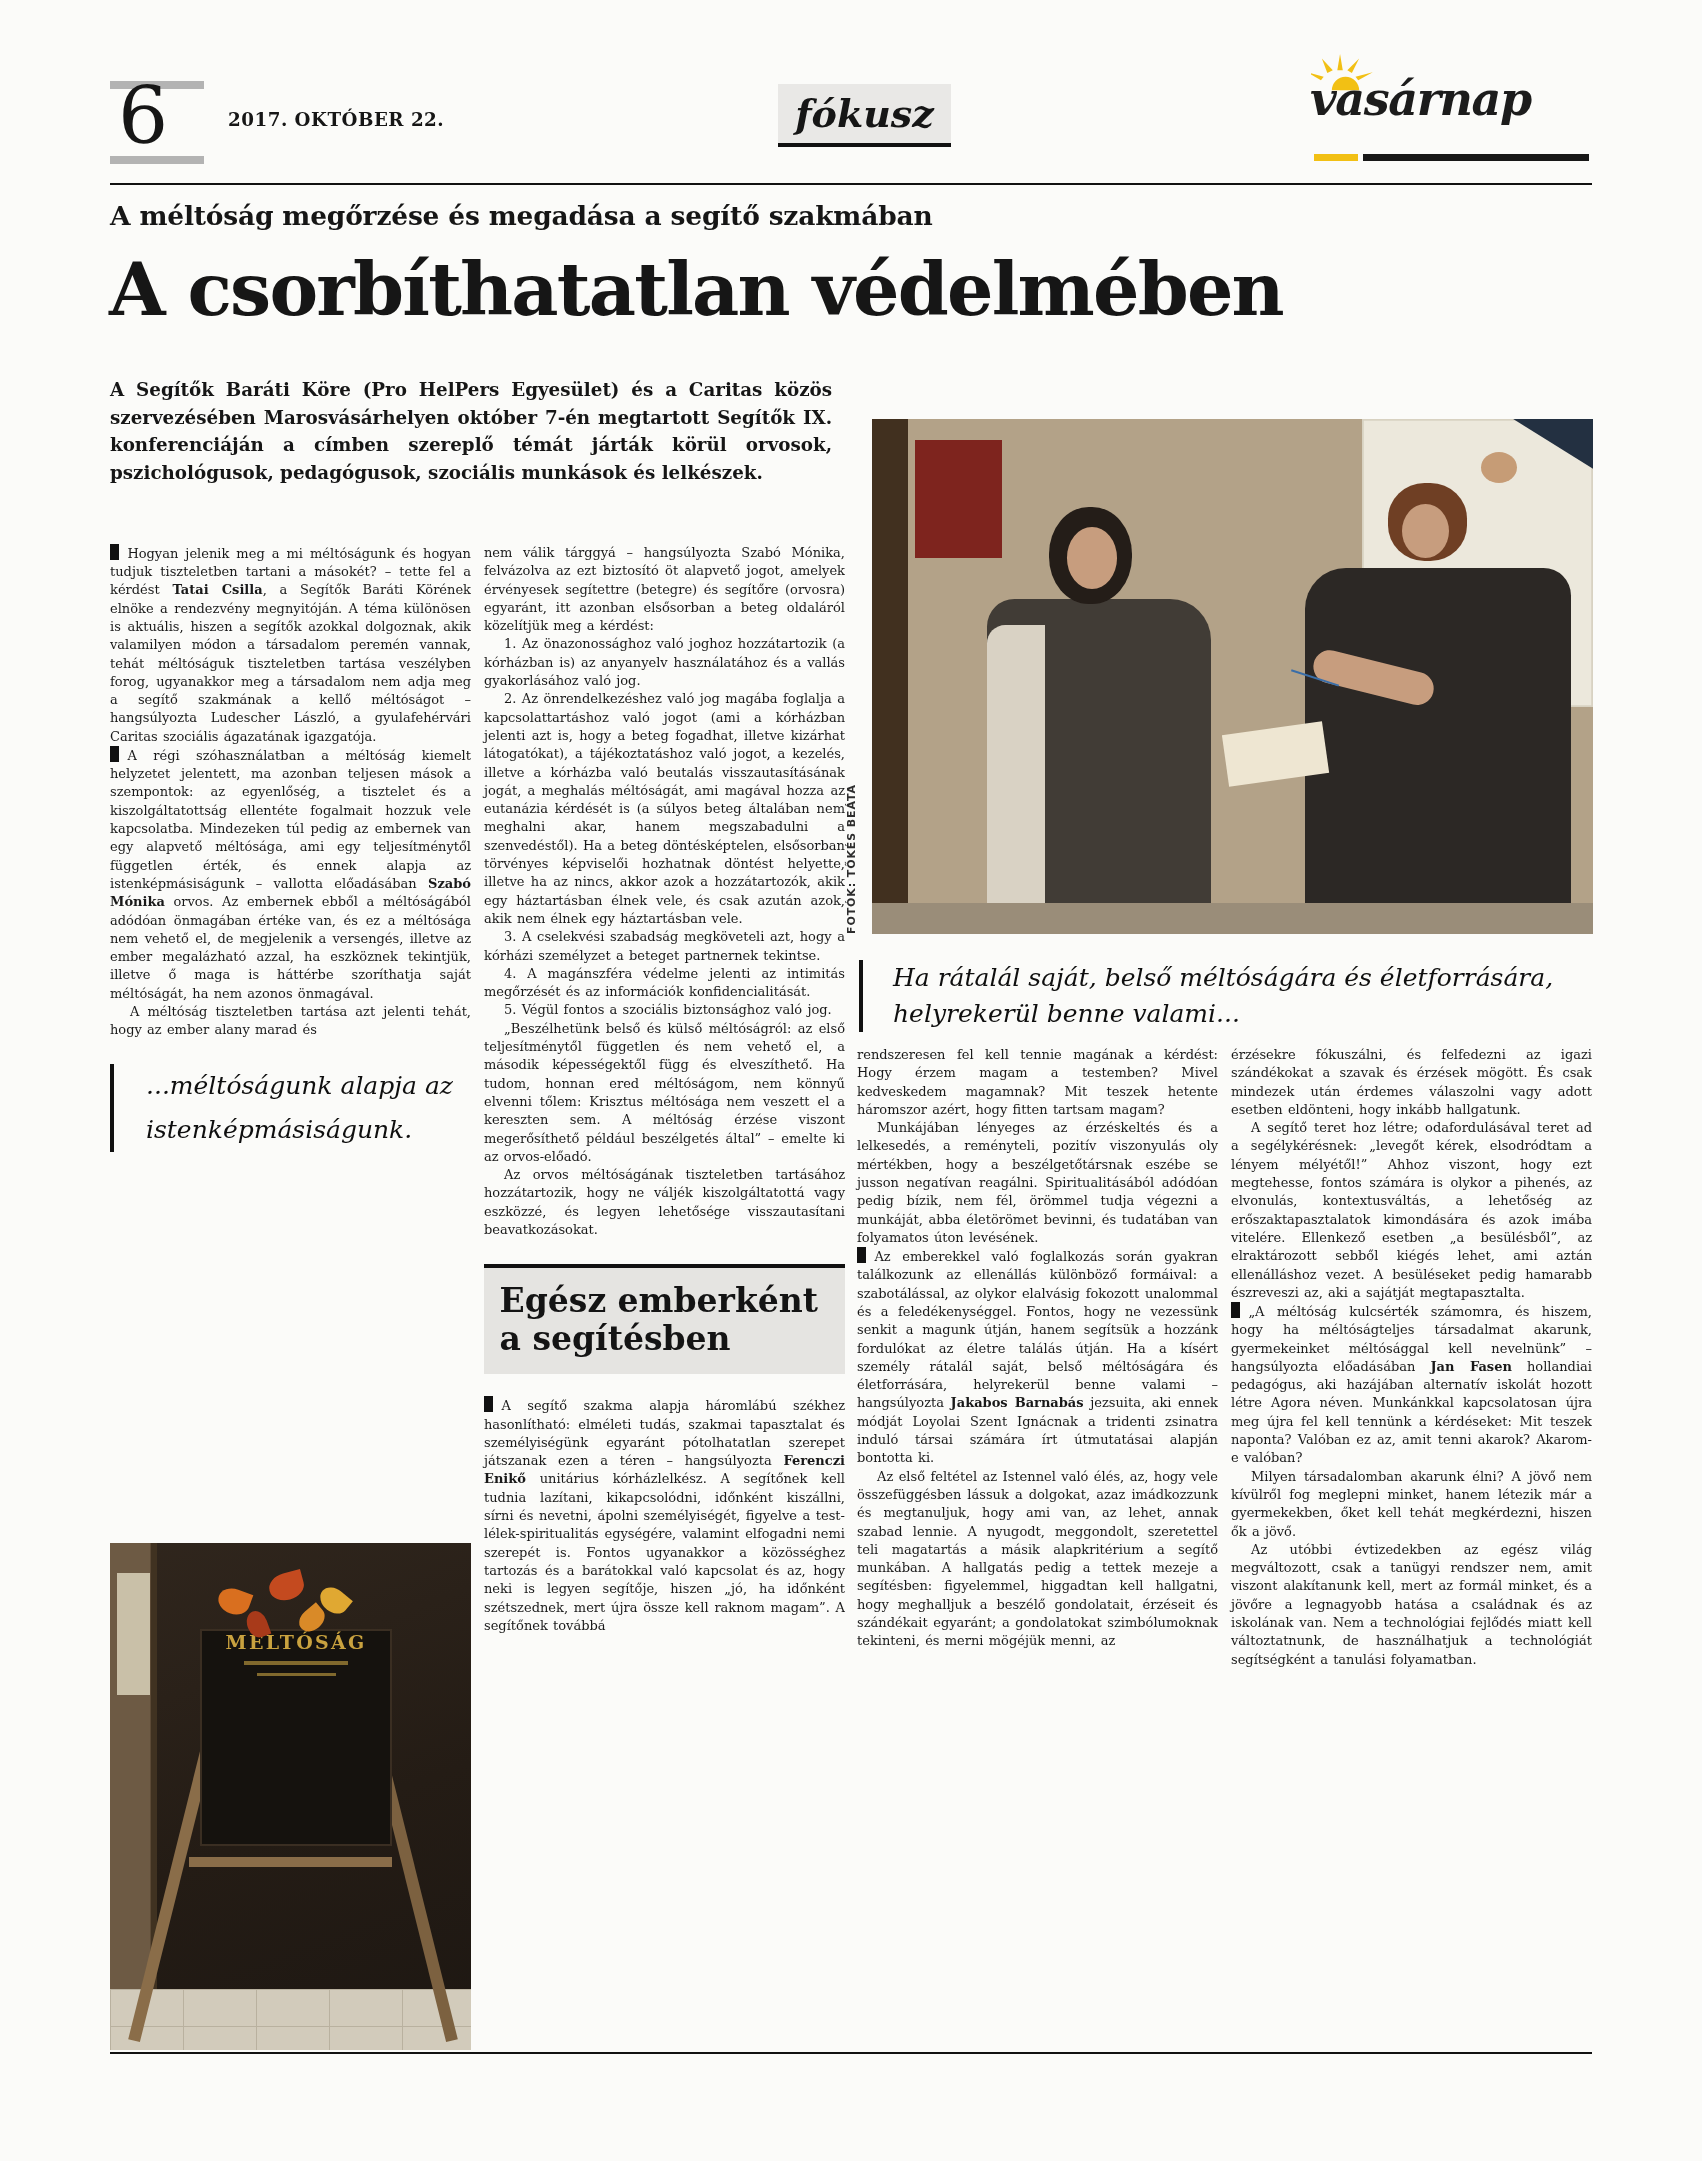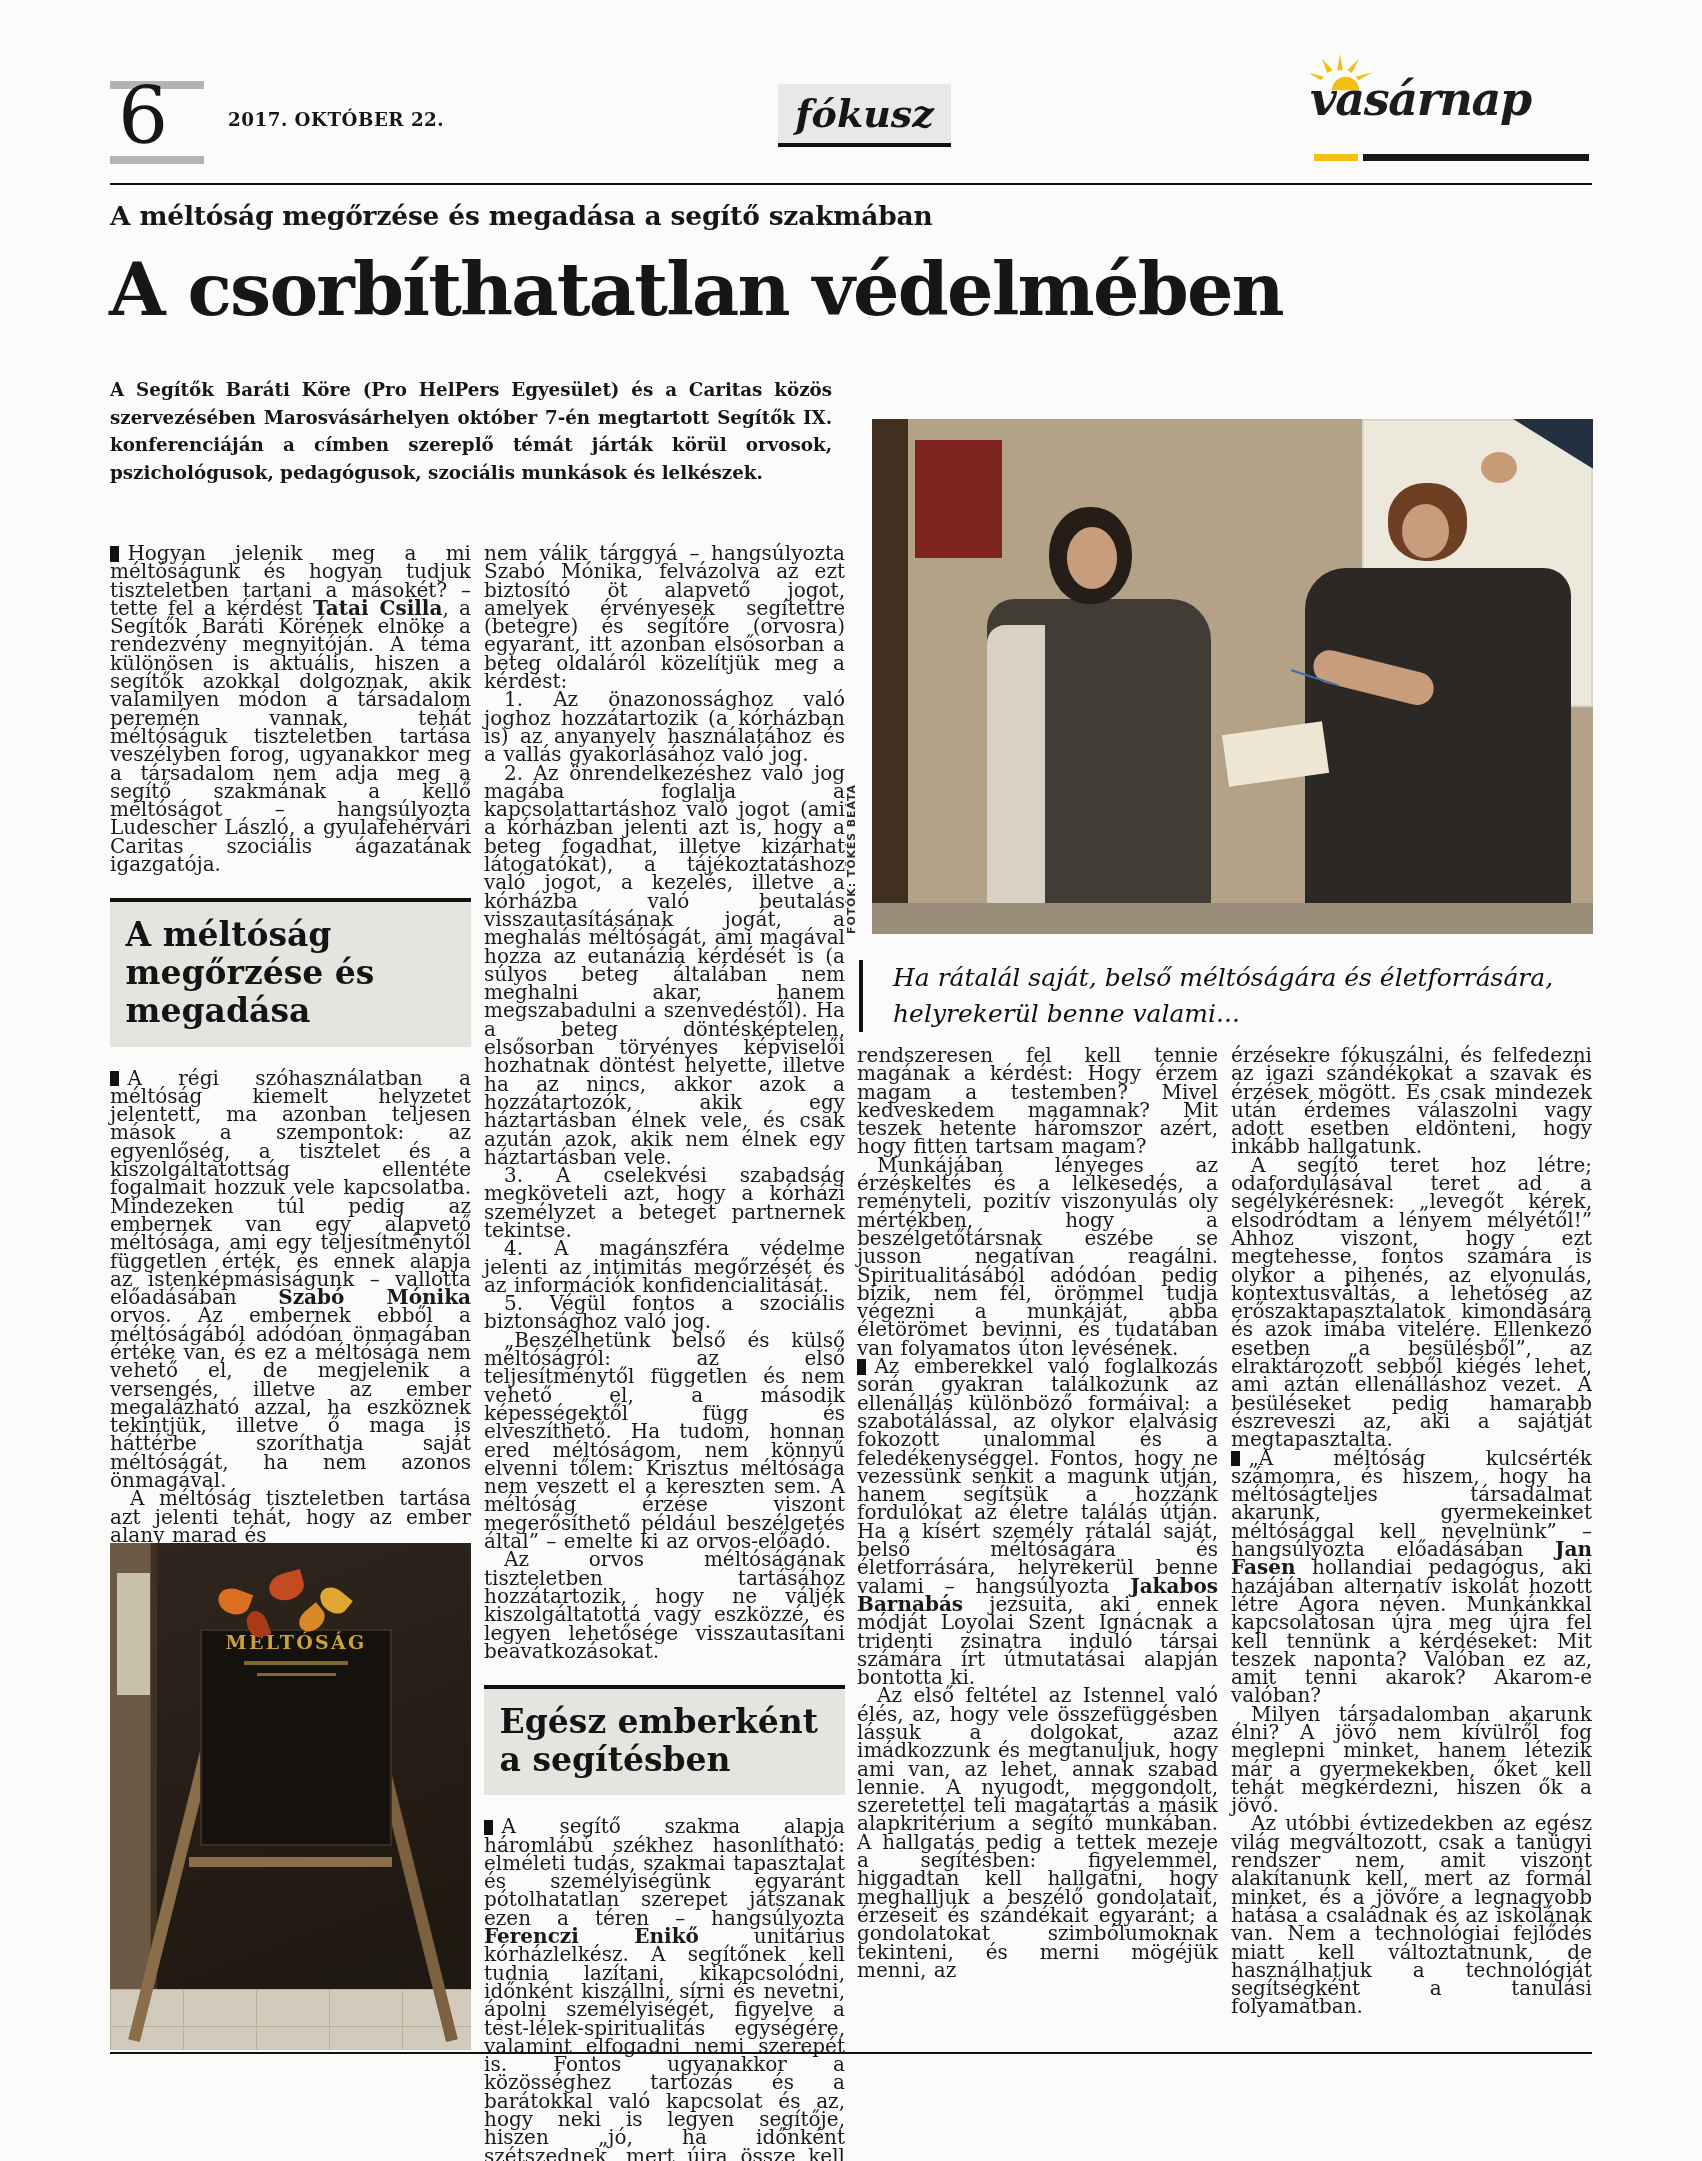--- a/index.html
+++ b/index.html
@@ -34,21 +34,21 @@
   #photocredit span{display:block;writing-mode:vertical-rl;transform:rotate(180deg);
           font-family:"DejaVu Sans",sans-serif;font-size:11px;font-weight:700;letter-spacing:0.9px;color:#2e2e2e;
           height:161px;text-align:left;}
   
   #photoquote{position:absolute;left:859px;top:960px;width:732px;border-left:4.1px solid #111;
               padding-left:30px;font-style:italic;font-size:25px;line-height:36px;color:#0f0f0f;}
   
   .col{position:absolute;width:361px;top:544px;}
   #col0{left:110px;}  #col1{left:484px;}
   #col2{left:857px;top:1046px;} #col3{left:1231px;top:1046px;}
-  .bp{margin:0;font-size:20px;line-height:18.3px;text-align:justify;word-spacing:1.1px;color:#191919;}
+  .bp{margin:0;font-size:13px;line-height:18.3px;text-align:justify;word-spacing:1.1px;color:#191919;}
   .bp.ind{text-indent:20px;}
   .mk{display:inline-block;width:9.2px;height:15.6px;background:#111;margin-right:8.2px;vertical-align:-1.8px;}
   .shbox{background:#e5e4e1;border-top:4.1px solid #111;margin:25px 0 22px 0;padding:13.7px 13.7px 16.5px 15.6px;}
   .shbox h2{margin:0;font-size:33px;line-height:38px;font-weight:700;color:#141414;}
   .pq{border-left:4.1px solid #111;padding-left:32px;margin:24px 0 0 0;font-style:italic;
       font-size:25px;line-height:44px;color:#0f0f0f;}
   b{font-weight:700;}
   
   #p1-door{left:0;top:0;width:5%;height:100%;background:#41301f;}
   #p1-art{left:6%;top:4%;width:12%;height:23%;background:#7e241e;}
@@ -138,23 +138,20 @@
     <div class="ph" id="p1-floor"></div>
   </div>
   <div id="photocredit">
     <span>FOTÓK: TŐKÉS BEÁTA</span>
   </div>
 
   <div id="photoquote">Ha rátalál saját, belső méltóságára és életforrására, helyrekerül benne valami...</div>
 
   <div class="col" id="col0">
       <p class="bp"><span class="mk"></span>Hogyan jelenik meg a mi méltóságunk és hogyan tudjuk tiszteletben tartani a másokét? – tette fel a kérdést <b>Tatai Csilla</b>, a Segítők Baráti Körének elnöke a rendezvény megnyitóján. A téma különösen is aktuális, hiszen a segítők azokkal dolgoznak, akik valamilyen módon a társadalom peremén vannak, tehát méltóságuk tiszteletben tartása veszélyben forog, ugyanakkor meg a társadalom nem adja meg a segítő szakmának a kellő méltóságot – hangsúlyozta Ludescher László, a gyulafehérvári Caritas szociális ágazatának igazgatója.</p>
-      <div class="shbox">
-        <h2>A méltóság megőrzése és megadása</h2>
-      </div>
       <p class="bp"><span class="mk"></span>A régi szóhasználatban a méltóság kiemelt helyzetet jelentett, ma azonban teljesen mások a szempontok: az egyenlőség, a tisztelet és a kiszolgáltatottság ellentéte fogalmait hozzuk vele kapcsolatba. Mindezeken túl pedig az embernek van egy alapvető méltósága, ami egy teljesítménytől független érték, és ennek alapja az istenképmásiságunk – vallotta előadásában <b>Szabó Mónika</b> orvos. Az embernek ebből a méltóságából adódóan önmagában értéke van, és ez a méltósága nem vehető el, de megjelenik a versengés, illetve az ember megalázható azzal, ha eszköznek tekintjük, illetve ő maga is háttérbe szoríthatja saját méltóságát, ha nem azonos önmagával.</p>
       <p class="bp ind">A méltóság tiszteletben tartása azt jelenti tehát, hogy az ember alany marad és</p>
       <div class="pq">...méltóságunk alapja az istenképmásiságunk.</div>
     </div>
   <div class="col" id="col1">
       <p class="bp">nem válik tárggyá – hangsúlyozta Szabó Mónika, felvázolva az ezt biztosító öt alapvető jogot, amelyek érvényesek segítettre (betegre) és segítőre (orvosra) egyaránt, itt azonban elsősorban a beteg oldaláról közelítjük meg a kérdést:</p>
       <p class="bp ind">1. Az önazonossághoz való joghoz hozzátartozik (a kórházban is) az anyanyelv használatához és a vallás gyakorlásához való jog.</p>
       <p class="bp ind">2. Az önrendelkezéshez való jog magába foglalja a kapcsolattartáshoz való jogot (ami a kórházban jelenti azt is, hogy a beteg fogadhat, illetve kizárhat látogatókat), a tájékoztatáshoz való jogot, a kezelés, illetve a kórházba való beutalás visszautasításának jogát, a meghalás méltóságát, ami magával hozza az eutanázia kérdését is (a súlyos beteg általában nem meghalni akar, hanem megszabadulni a szenvedéstől). Ha a beteg döntésképtelen, elsősorban törvényes képviselői hozhatnak döntést helyette, illetve ha az nincs, akkor azok a hozzátartozók, akik egy háztartásban élnek vele, és csak azután azok, akik nem élnek egy háztartásban vele.</p>
       <p class="bp ind">3. A cselekvési szabadság megköveteli azt, hogy a kórházi személyzet a beteget partnernek tekintse.</p>
       <p class="bp ind">4. A magánszféra védelme jelenti az intimitás megőrzését és az információk konfidencialitását.</p>

